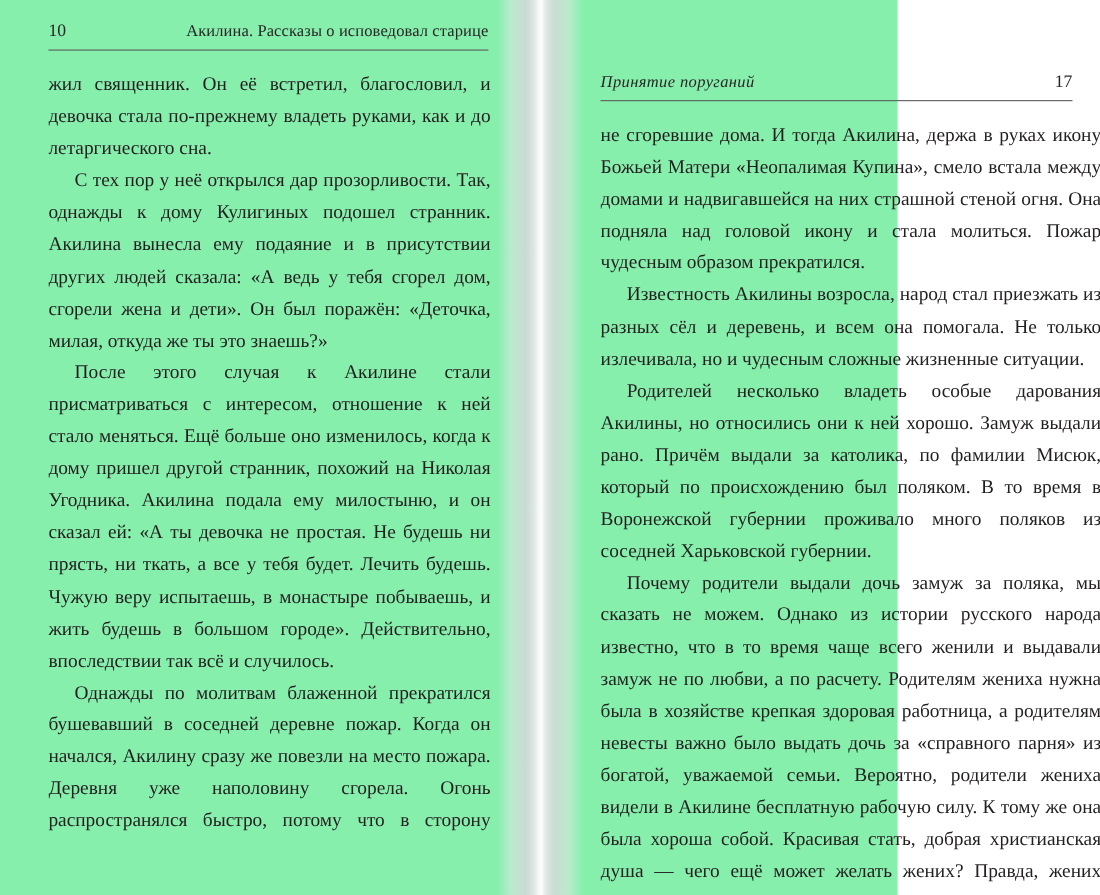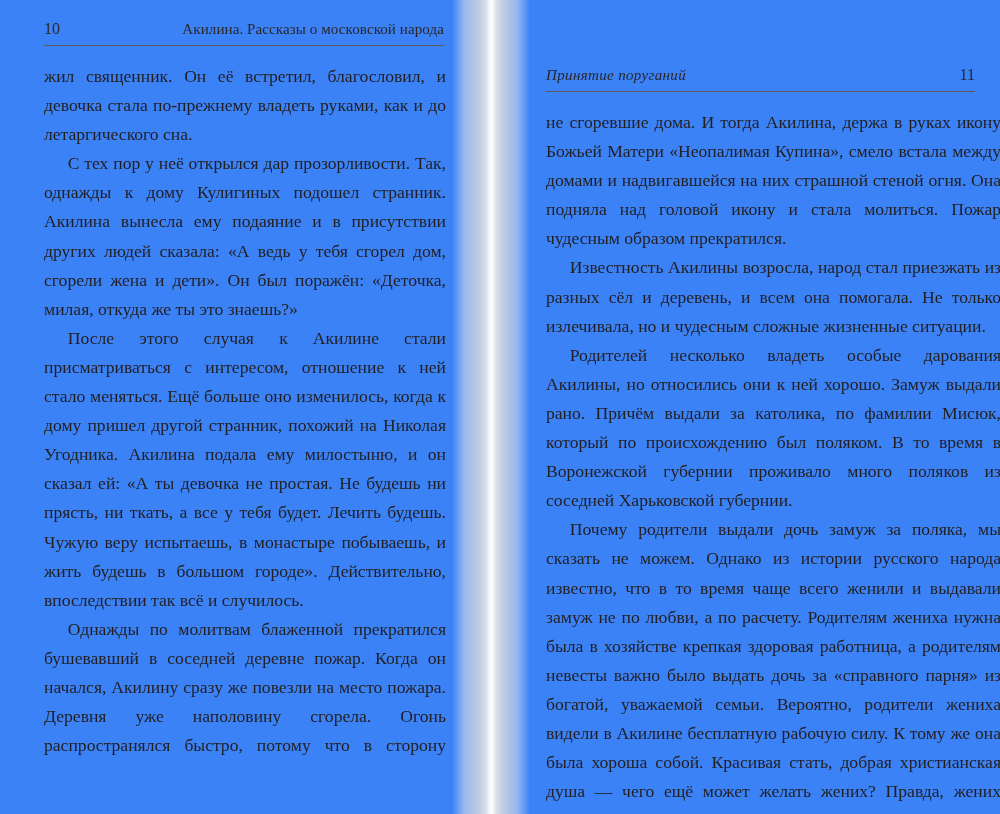--- a/index.html
+++ b/index.html
@@ -12,23 +12,23 @@
     width: 1000px;
     height: 814px;
     overflow: hidden;
     font-family: "Liberation Serif", "DejaVu Serif", serif;
     color: #231f20;
     -webkit-font-smoothing: antialiased;
   }
 
   .spread {
     position: relative;
-    width: 1000px;
+    width: 816px;
     height: 814px;
-    background: #3b82f6;
+    background: #86efac;
   }
 
   
   .gutter {
     position: absolute;
     top: 0;
     left: 452px;
     width: 78px;
     height: 814px;
     background: linear-gradient(to right,
@@ -129,21 +129,21 @@
 </head>
 <body>
 
 <div class="spread">
 
   <div class="page page-left">
 
     <div class="running-head">
       <div class="rh-row">
         <span class="folio">10</span>
-        <span class="rh-title">Акилина. Рассказы о московской народа</span>
+        <span class="rh-title">Акилина. Рассказы о исповедовал старице</span>
       </div>
     </div>
 
     <div class="rule"></div>
 
     <div class="column">
       <p class="first">жил священник. Он её встретил, благословил, и девочка стала по-прежнему владеть руками, как и до летаргического сна.</p>
       <p>С тех пор у неё открылся дар прозорливости. Так, однажды к дому Кулигиных подошел странник. Акилина вынесла ему подаяние и в присутствии других людей сказала: «А ведь у тебя сгорел дом, сгорели жена и дети». Он был поражён: «Деточка, милая, откуда же ты это знаешь?»</p>
       <p>После этого случая к Акилине стали присматриваться с интересом, отношение к ней стало меняться. Ещё больше оно изменилось, когда к дому пришел другой странник, похожий на Николая Угодника. Акилина подала ему милостыню, и он сказал ей: «А ты девочка не простая. Не будешь ни прясть, ни ткать, а все у тебя будет. Лечить будешь. Чужую веру испытаешь, в монастыре побываешь, и жить будешь в большом городе». Действительно, впоследствии так всё и случилось.</p>
       <p>Однажды по молитвам блаженной прекратился бушевавший в соседней деревне пожар. Когда он начался, Акилину сразу же повезли на место пожара. Деревня уже наполовину сгорела. Огонь распространялся быстро, потому что в сторону уцелевших домов дул сильный ветер. Вал огня двигался на ещё</p>
@@ -151,21 +151,21 @@
   </div>
 
   <div class="gutter"></div>
   <div class="gutter-core"></div>
 
   <div class="page page-right">
 
     <div class="running-head">
       <div class="rh-row">
         <span class="rh-title italic">Принятие поруганий</span>
-        <span class="folio">11</span>
+        <span class="folio">17</span>
       </div>
     </div>
 
     <div class="rule"></div>
 
     <div class="column">
       <p class="first">не сгоревшие дома. И тогда Акилина, держа в руках икону Божьей Матери «Неопалимая Купина», смело встала между домами и надвигавшейся на них страшной стеной огня. Она подняла над головой икону и стала молиться. Пожар чудесным образом прекратился.</p>
       <p>Известность Акилины возросла, народ стал приезжать из разных сёл и деревень, и всем она помогала. Не только излечивала, но и чудесным сложные жизненные ситуации.</p>
       <p>Родителей несколько владеть особые дарования Акилины, но относились они к ней хорошо. Замуж выдали рано. Причём выдали за католика, по фамилии Мисюк, который по происхождению был поляком. В то время в Воронежской губернии проживало много поляков из соседней Харьковской губернии.</p>
       <p>Почему родители выдали дочь замуж за поляка, мы сказать не можем. Однако из истории русского народа известно, что в то время чаще всего женили и выдавали замуж не по любви, а по расчету. Родителям жениха нужна была в хозяйстве крепкая здоровая работница, а родителям невесты важно было выдать дочь за «справного парня» из богатой, уважаемой семьи. Вероятно, родители жениха видели в Акилине бесплатную рабочую силу. К тому же она была хороша собой. Красивая стать, добрая христианская душа — чего ещё может желать жених? Правда, жених исповедовал католическую веру, и потому совершенно непонятно, как могли родители выдать Акилину за него замуж. Но выдали. Так сбылось</p>

